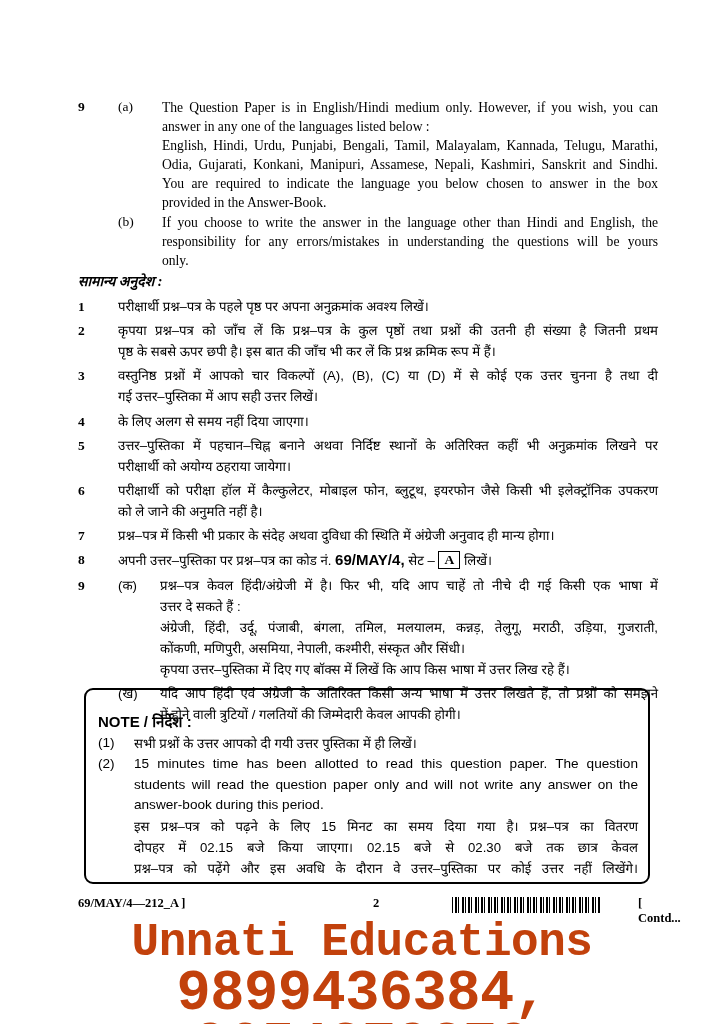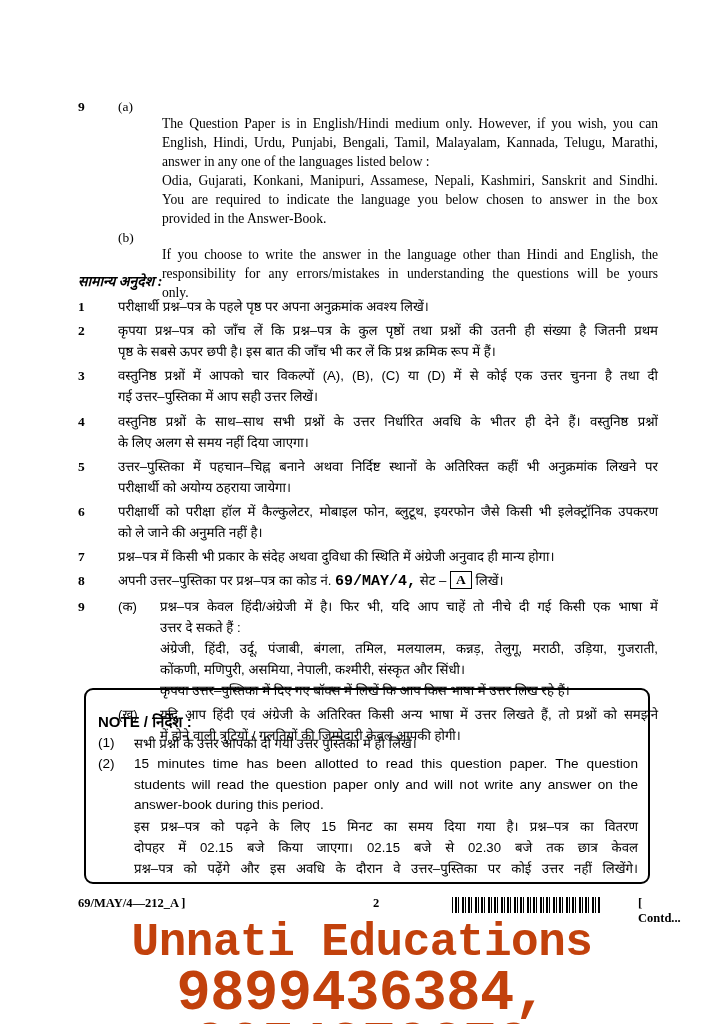--- a/index.html
+++ b/index.html
@@ -36,21 +36,20 @@
   .marker {
     flex: 0 0 44px;
     font-size: 13.5px;
     line-height: 18.5px;
   }
   .body-txt {
     flex: 1 1 auto;
     font-size: 13.5px;
     line-height: 18.5px;
     text-align: justify;
-    margin-top: 16px;
   }
 
   
   #english-block {
     position: absolute;
     left: 78px;
     top: 98px;
     width: 580px;
   }
   #english-block .body-txt {
@@ -103,21 +102,21 @@
   }
   #hindi-list .hmark {
     flex: 0 0 42px;
     font-size: 13.2px;
     line-height: 21px;
   }
   .hline { display: block; text-align: justify; text-align-last: left; }
   .hline.stretch { text-align-last: justify; }
 
   .code-bold {
-    font-family: Liberation Mono, monospace;
+    font-family: Liberation Sans, sans-serif;
     font-weight: bold;
     font-size: 15px;
   }
   .setbox {
     display: inline-block;
     border: 1px solid #000;
     padding: 0px 5px 1px 5px;
     font-family: "Liberation Serif", "DejaVu Serif", serif;
     font-weight: bold;
     font-size: 13.5px;
@@ -226,22 +225,22 @@
 
 <div class="page">
 
   <div id="english-block">
 
     <div class="row">
       <div class="num">9</div>
       <div class="marker">(a)</div>
       <div class="body-txt">
         <span class="sub-line stretch">The Question Paper is in English/Hindi medium only. However, if you wish, you can</span>
+        <span class="sub-line">answer in any one of the languages listed below :</span>
         <span class="sub-line stretch">English, Hindi, Urdu, Punjabi, Bengali, Tamil, Malayalam, Kannada, Telugu, Marathi,</span>
-        <span class="sub-line">answer in any one of the languages listed below :</span>
         <span class="sub-line stretch">Odia, Gujarati, Konkani, Manipuri, Assamese, Nepali, Kashmiri, Sanskrit and Sindhi.</span>
         <span class="sub-line stretch">You are required to indicate the language you below chosen to answer in the box</span>
         <span class="sub-line">provided in the Answer-Book.</span>
       </div>
     </div>
 
     <div class="row">
       <div class="num"></div>
       <div class="marker">(b)</div>
       <div class="body-txt">
@@ -276,21 +275,20 @@
       <div class="hnum">3</div>
       <div class="hbody">
         <span class="hline stretch">वस्तुनिष्ठ प्रश्नों में आपको चार विकल्पों (A), (B), (C) या (D) में से कोई एक उत्तर चुनना है तथा दी</span>
         <span class="hline">गई उत्तर–पुस्तिका में आप सही उत्तर लिखें।</span>
       </div>
     </div>
 
     <div class="hrow">
       <div class="hnum">4</div>
       <div class="hbody">
-        <span class="hline stretch">वस्तुनिष्ठ प्रश्नों के साथ–साथ सभी प्रश्नों के उत्तर निर्धारित अवधि के भीतर ही देने हैं। वस्तुनिष्ठ प्रश्नों</span>
         <span class="hline">के लिए अलग से समय नहीं दिया जाएगा।</span>
       </div>
     </div>
 
     <div class="hrow">
       <div class="hnum">5</div>
       <div class="hbody">
         <span class="hline stretch">उत्तर–पुस्तिका में पहचान–चिह्न बनाने अथवा निर्दिष्ट स्थानों के अतिरिक्त कहीं भी अनुक्रमांक लिखने पर</span>
         <span class="hline">परीक्षार्थी को अयोग्य ठहराया जायेगा।</span>
       </div>

